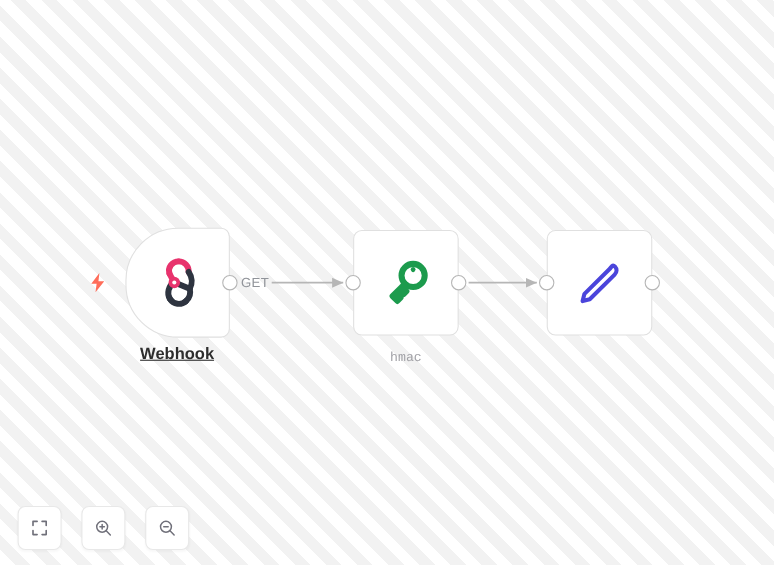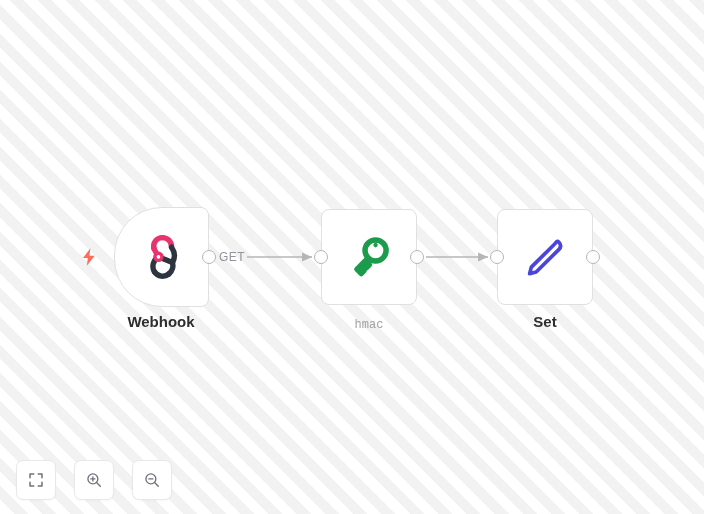--- a/index.html
+++ b/index.html
@@ -77,20 +77,21 @@
     left: 50%;
     transform: translateX(-50%);
     pointer-events: none;
   }
   .node-title {
     font-size: 15px;
     font-weight: bold;
     color: #2e2e2e;
     line-height: 18px;
     font-family: "Liberation Sans", sans-serif;
+    text-decoration: underline;
   }
   .node-subtitle {
     font-size: 12px;
     color: #a1a1a6;
     line-height: 16px;
     margin-top: 4px;
     font-family: Liberation Mono, monospace;
   }
 
   
@@ -196,23 +197,20 @@
   </div>
   <div class="node-caption" style="left:369px; top:313px;">
     <div class="node-subtitle">hmac</div>
   </div>
 
   <div class="node node-regular" style="left:497px; top:209px; width:96px; height:96px;">
     <svg class="node-icon" viewBox="0 0 64 64">
       <path d="M48.5 14.5 C51 17.2 51 20.6 48.3 23.3 L21.5 49.8 L13.8 51.8 L15.8 44 L42.6 17.5 C45.3 14.8 46 12 48.5 14.5 Z" fill="none" stroke="#4b45db" stroke-width="4.4" stroke-linejoin="round" stroke-linecap="round"></path>
     </svg>
   </div>
-  <div class="node-caption" style="left:545px; top:313px;">
-    <div class="node-title">Set</div>
-  </div>
 
   <div class="endpoint" style="left:202px; top:250px;"></div>
   <div class="endpoint" style="left:314px; top:250px;"></div>
   <div class="endpoint" style="left:410px; top:250px;"></div>
   <div class="endpoint" style="left:490px; top:250px;"></div>
   <div class="endpoint" style="left:586px; top:250px;"></div>
 
   <div id="controls">
 
     <div class="ctrl-btn">

